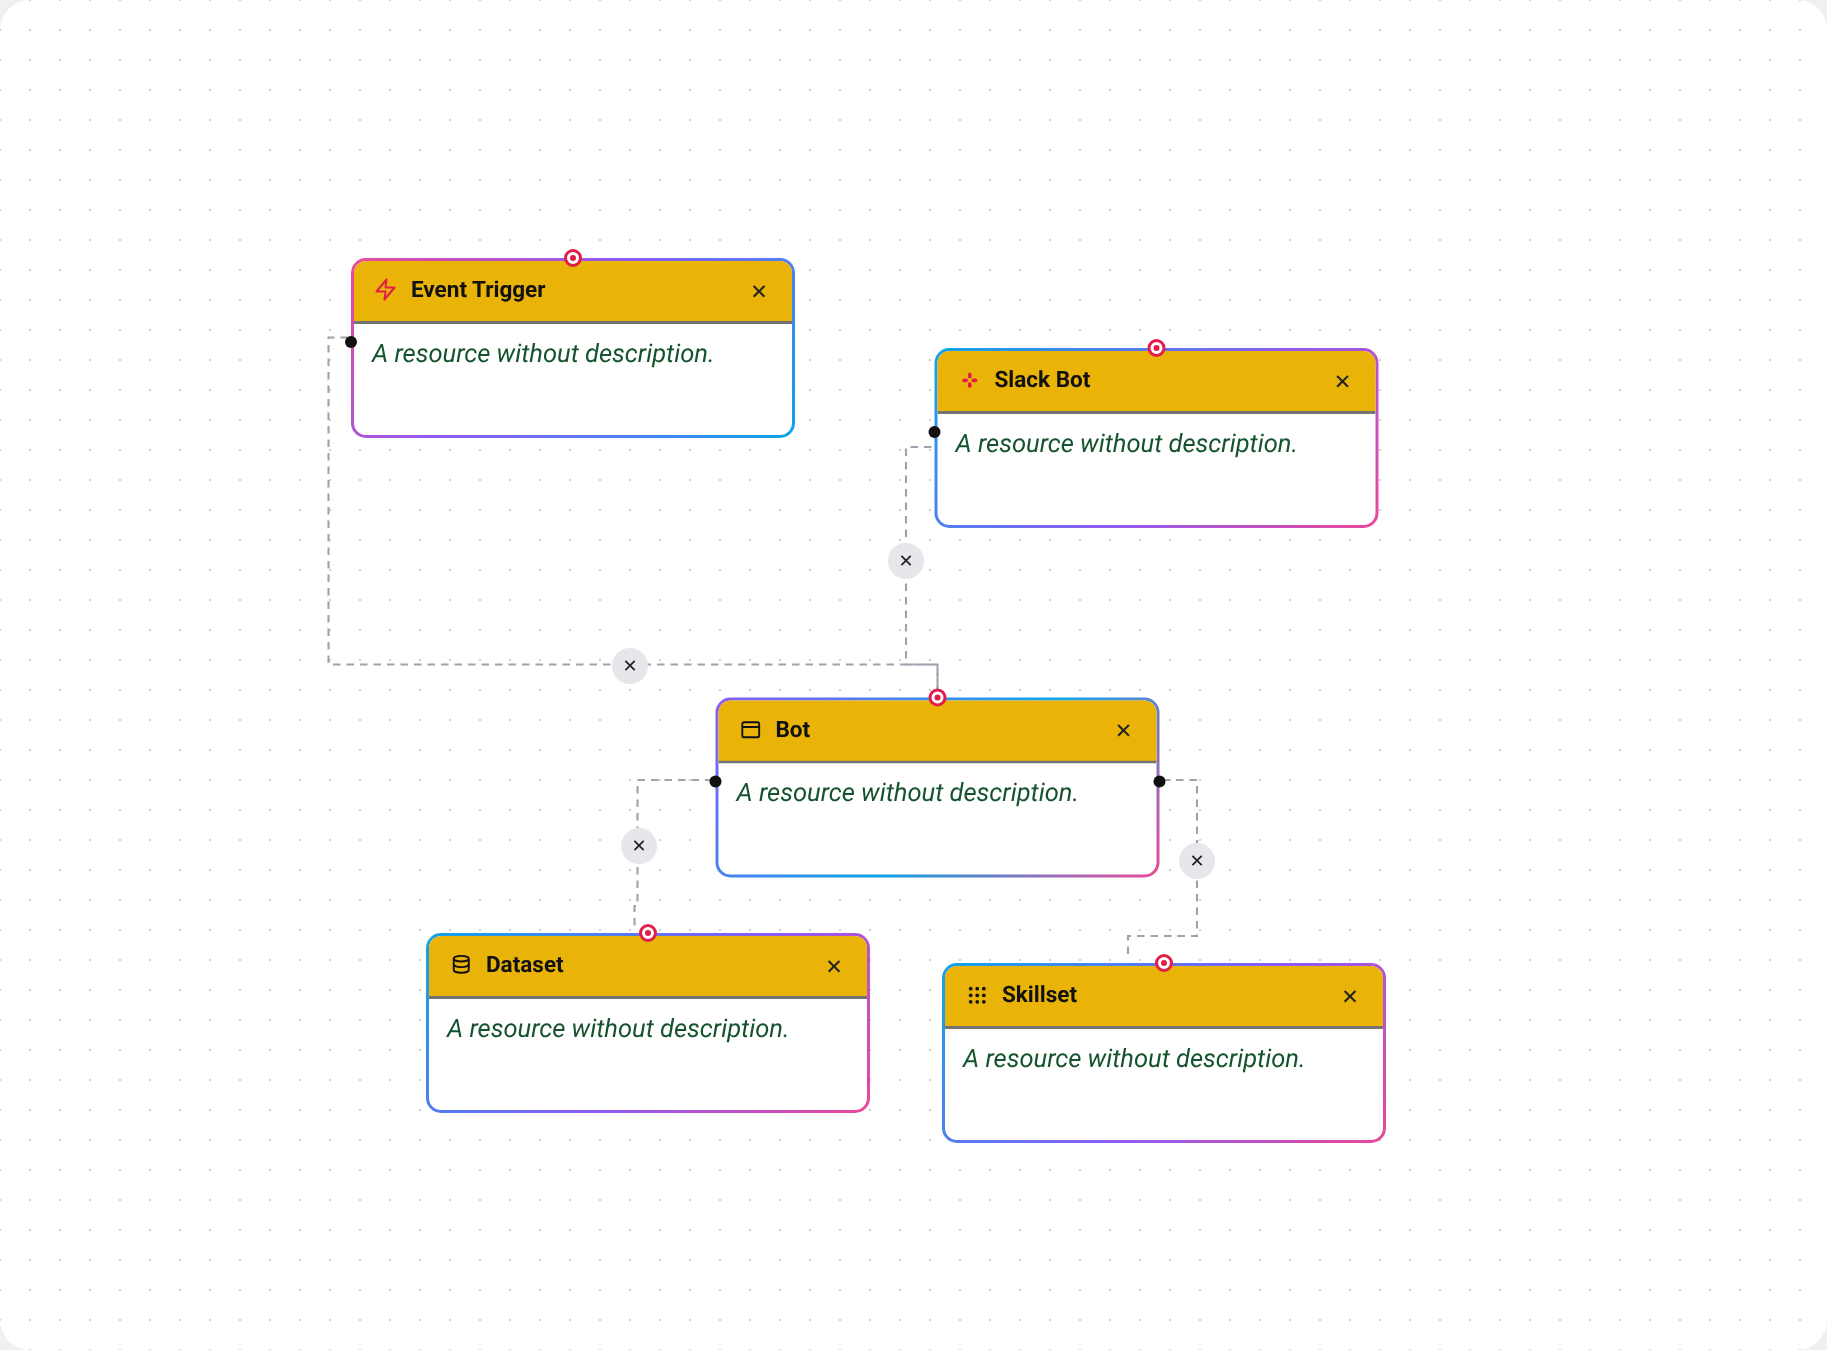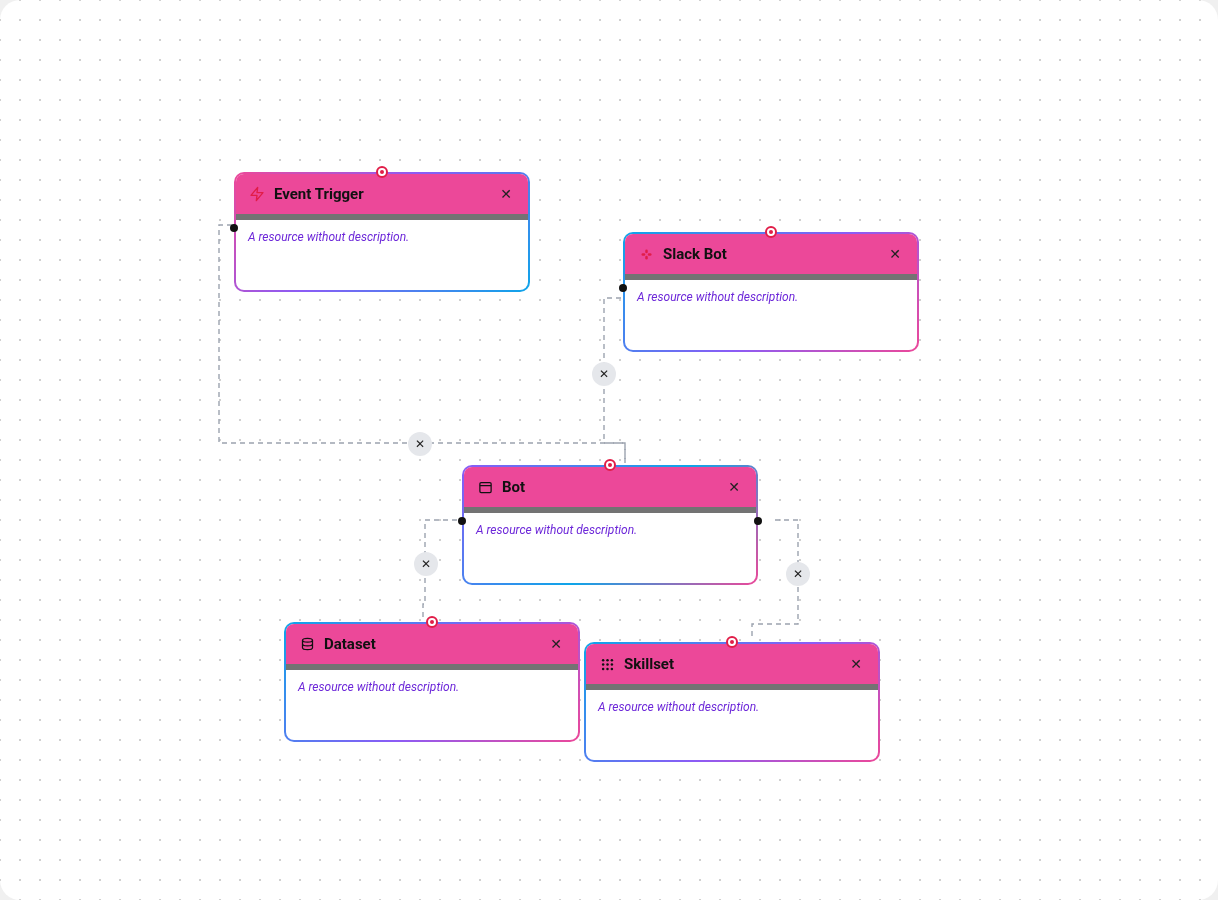--- a/index.html
+++ b/index.html
@@ -31,24 +31,23 @@
   .node-inner {
     width: 100%;
     height: 100%;
     background: #fff;
     border-radius: 8px;
     display: flex;
     flex-direction: column;
   }
   .node-header {
     display: flex;
-    align-items: center;
     padding: 10px 12px;
-    border-bottom: 6px solid #737373;
-    background: #ec4899;
+    border-bottom: 2px solid #737373;
+    background: #eab308;
     border-top-left-radius: 8px;
     border-top-right-radius: 8px;
   }
   .node-header .icon {
     width: 18px;
     height: 18px;
     display: flex;
     align-items: center;
     justify-content: center;
     margin-right: 8px;
@@ -68,23 +67,23 @@
     cursor: pointer;
     color: #222;
     font-size: 14px;
     line-height: 1;
     display: flex;
     align-items: center;
     justify-content: center;
   }
   .node-body {
     padding: 10px 12px;
-    font-size: 12px;
+    font-size: 17px;
     font-style: italic;
-    color: #6d28d9;
+    color: #14532d;
   }
   
   .grad-a { background: linear-gradient(135deg, #ec4899 0%, #8b5cf6 45%, #0ea5e9 100%); }
   .grad-b { background: linear-gradient(135deg, #0ea5e9 0%, #8b5cf6 55%, #ec4899 100%); }
   .grad-c { background: linear-gradient(135deg, #8b5cf6 0%, #0ea5e9 55%, #ec4899 100%); }
 
   
   .handle-top {
     position: absolute;
     top: -6px;
@@ -190,21 +189,21 @@
               <rect x="10" y="14" width="4" height="6" rx="2"></rect>
             </svg>
         </span>
         <span class="node-title">Slack Bot</span>
         <button class="node-close">✕</button>
       </div>
       <div class="node-body">A resource without description.</div>
     </div>
   </div>
 
-  <div class="node grad-c" style="left:462px; top:465px">
+  <div class="node grad-c" style="left:477px; top:465px">
     <span class="handle-top"></span>
     <span class="handle-side handle-left"></span>
     <span class="handle-side handle-right"></span>
     <div class="node-inner">
       <div class="node-header">
         <span class="icon">
           <svg width="15" height="15" viewBox="0 0 24 24" fill="none" stroke="#111" stroke-width="2">
               <rect x="3" y="4" width="18" height="16" rx="2"></rect>
               <line x1="3" y1="9" x2="21" y2="9"></line>
             </svg>
@@ -227,21 +226,21 @@
               <path d="M4 11v6c0 1.66 3.58 3 8 3s8-1.34 8-3v-6"></path>
             </svg>
         </span>
         <span class="node-title">Dataset</span>
         <button class="node-close">✕</button>
       </div>
       <div class="node-body">A resource without description.</div>
     </div>
   </div>
 
-  <div class="node grad-b" style="left:584px; top:642px">
+  <div class="node grad-b" style="left:628px; top:642px">
     <span class="handle-top"></span>
     <div class="node-inner">
       <div class="node-header">
         <span class="icon">
           <svg width="15" height="15" viewBox="0 0 24 24" fill="#111">
               <circle cx="5" cy="5" r="2"></circle>
               <circle cx="12" cy="5" r="2"></circle>
               <circle cx="19" cy="5" r="2"></circle>
               <circle cx="5" cy="12" r="2"></circle>
               <circle cx="12" cy="12" r="2"></circle>

